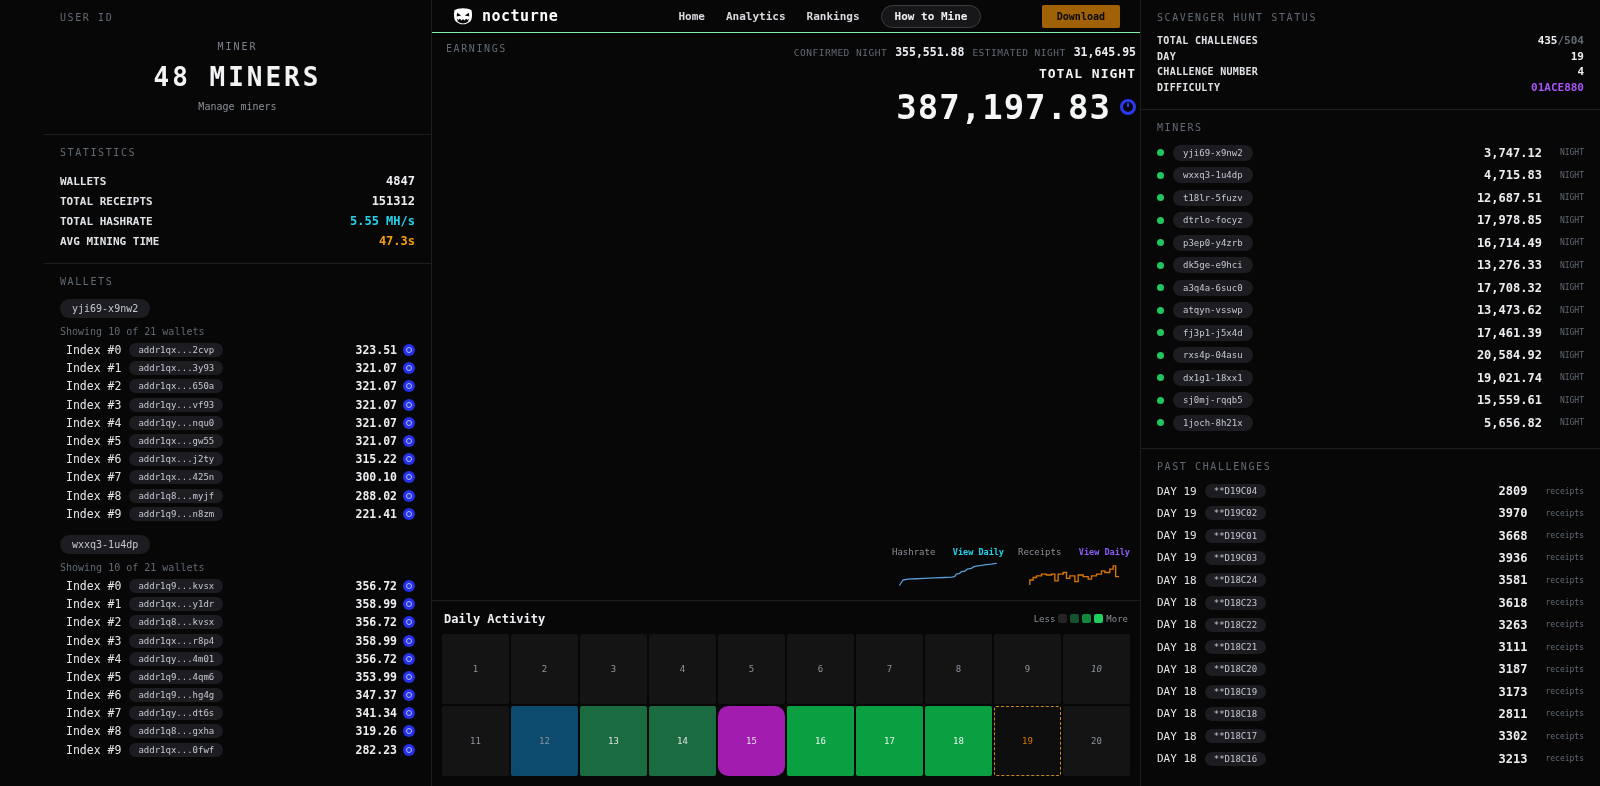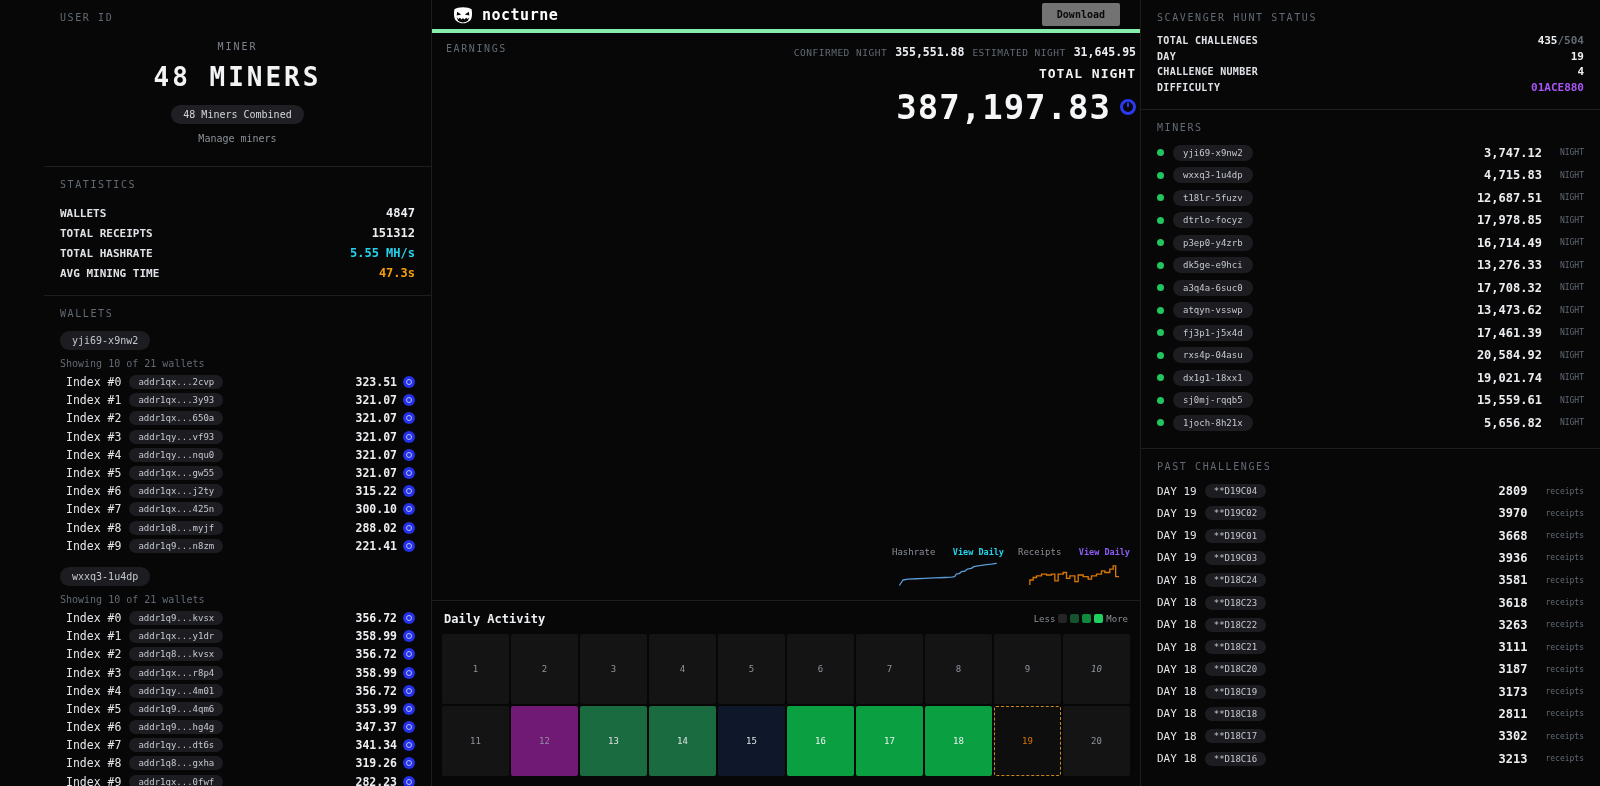--- a/index.html
+++ b/index.html
@@ -37,31 +37,31 @@
   .addr { margin-left:8px; padding:2px 9px; }
   .wval { font-size:11.5px; font-weight:bold; color:#eceef1; }
   .night-icon {
     width:12px; height:12px; border-radius:50%; background:#2431e8;
     display:inline-flex; align-items:center; justify-content:center; margin-left:6px; flex:none;
   }
   .night-icon::after { content:""; width:4px; height:4px; border:1.5px solid #b7bdff; border-radius:50%; }
 
   
   .center { flex:1; display:flex; flex-direction:column; min-width:0; }
-  .nav { height:33px; border-bottom:4px solid #86efac; display:flex; align-items:center; padding:0 20px; }
+  .nav { height:33px; border-bottom:1px solid #86efac; display:flex; align-items:center; padding:0 20px; }
   .brand { display:flex; align-items:center; gap:8px; }
   .brand-name { font-size:15px; font-weight:bold; color:#fff; letter-spacing:0.5px; }
   .nav-links { display:flex; align-items:center; gap:21px; margin:0 auto; padding-left:90px; }
   .nav-link { font-size:11px; font-weight:bold; color:#d6d9de; cursor:pointer; }
   .nav-active {
     font-size:11px; font-weight:bold; color:#f2f3f5; background:#17171a;
     border:1px solid #3c3c42; border-radius:999px; padding:4px 13px; cursor:pointer;
   }
   .download-btn {
-    background:#737373; color:#0a0a0a; font-size:10px; font-weight:bold;
+    background:#a16207; color:#0a0a0a; font-size:10px; font-weight:bold;
     padding:6px 15px; border:none; border-radius:2px; cursor:pointer;
     font-family:inherit; margin-left:auto;
   }
   .earnings { flex:1; position:relative; padding:10px 14px; }
   .earn-right { position:absolute; top:12px; right:4px; text-align:right; }
   .earn-line1 { display:flex; align-items:baseline; gap:8px; justify-content:flex-end; }
   .earn-sub-label { font-size:9.5px; color:#626a74; letter-spacing:0.5px; }
   .earn-sub-val { font-size:11.5px; font-weight:bold; color:#eceef1; }
   .earn-total-label { font-size:13px; font-weight:bold; letter-spacing:1px; color:#f2f3f5; margin-top:7px; }
   .earn-total-row { display:flex; align-items:center; justify-content:flex-end; gap:9px; margin-top:6px; }
@@ -108,21 +108,20 @@
 </style>
 </head>
 <body>
 
 <aside class="left">
   <section class="lsec">
     <div class="sec-h">USER ID</div>
     <div class="user-center">
       <div class="miner-label">MINER</div>
       <div class="miner-title">48 MINERS</div>
-      <div><span class="badge">48 Miners Combined</span></div>
       <div class="manage">Manage miners</div>
     </div>
   </section>
 
   <section class="lsec">
     <div class="sec-h">STATISTICS</div>
     <div class="stats-rows">
 
     <div class="srow">
           <span class="slabel">WALLETS</span>
@@ -304,20 +303,26 @@
   <nav class="nav">
     <div class="brand">
       <svg width="22" height="18" viewBox="0 0 24 20">
         <path fill="#ffffff" d="M2.5 3.5 C6 0.5 18 0.5 21.5 3.5 C22.5 8 22 13 20.5 15.5 C15 20.5 9 20.5 3.5 15.5 C2 13 1.5 8 2.5 3.5 Z"></path>
         <path fill="#070707" d="M5.5 6.5 L10 9.5 L5 10.5 Z"></path>
         <path fill="#070707" d="M18.5 6.5 L14 9.5 L19 10.5 Z"></path>
         <path fill="#070707" d="M5 12.5 L7 14.5 L8.5 13 L10.5 15 L12 13.2 L13.5 15 L15.5 13 L17 14.5 L19 12.5 L17.5 16.5 C13.5 18.8 10.5 18.8 6.5 16.5 Z"></path>
       </svg>
       <span class="brand-name">nocturne</span>
     </div>
+    <div class="nav-links">
+      <span class="nav-link">Home</span>
+      <span class="nav-link">Analytics</span>
+      <span class="nav-link">Rankings</span>
+      <span class="nav-active">How to Mine</span>
+    </div>
     <button class="download-btn">Download</button>
   </nav>
 
   <section class="earnings">
     <div class="sec-h">EARNINGS</div>
     <div class="earn-right">
       <div class="earn-line1">
         <span class="earn-sub-label">CONFIRMED NIGHT</span>
         <span class="earn-sub-val">355,551.88</span>
         <span class="earn-sub-label">ESTIMATED NIGHT</span>
@@ -395,30 +400,30 @@
         </div>
         <div class="cell" style="background: rgb(20, 20, 20); color: rgb(143, 148, 156);">
           <span>9</span>
         </div>
         <div class="cell" style="background: rgb(20, 20, 20); color: rgb(143, 148, 156); font-style: italic;">
           <span>10</span>
         </div>
         <div class="cell" style="background: rgb(20, 20, 20); color: rgb(143, 148, 156);">
           <span>11</span>
         </div>
-        <div class="cell" style="background: #701a75; color: rgb(143, 148, 156); align-items: center;">
+        <div class="cell" style="background: #0c4a6e; color: rgb(143, 148, 156); align-items: center;">
           <span>12</span>
         </div>
         <div class="cell" style="background: rgb(27, 107, 64); color: rgb(223, 226, 230);">
           <span>13</span>
         </div>
         <div class="cell" style="background: rgb(27, 107, 64); color: rgb(223, 226, 230); text-align: right;">
           <span>14</span>
         </div>
-        <div class="cell" style="background: #0f172a; color: rgb(223, 226, 230);">
+        <div class="cell" style="background: #a21caf; color: rgb(223, 226, 230); border-radius: 10px;">
           <span>15</span>
         </div>
         <div class="cell" style="background: rgb(10, 160, 65); color: rgb(238, 241, 243);">
           <span>16</span>
         </div>
         <div class="cell" style="background: rgb(10, 160, 65); color: rgb(238, 241, 243);">
           <span>17</span>
         </div>
         <div class="cell" style="background: rgb(10, 160, 65); color: rgb(238, 241, 243);">
           <span>18</span>

